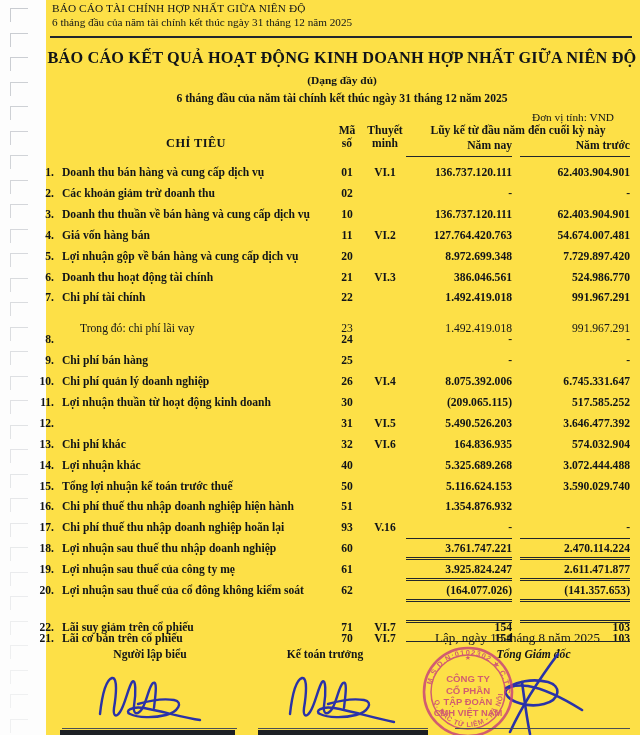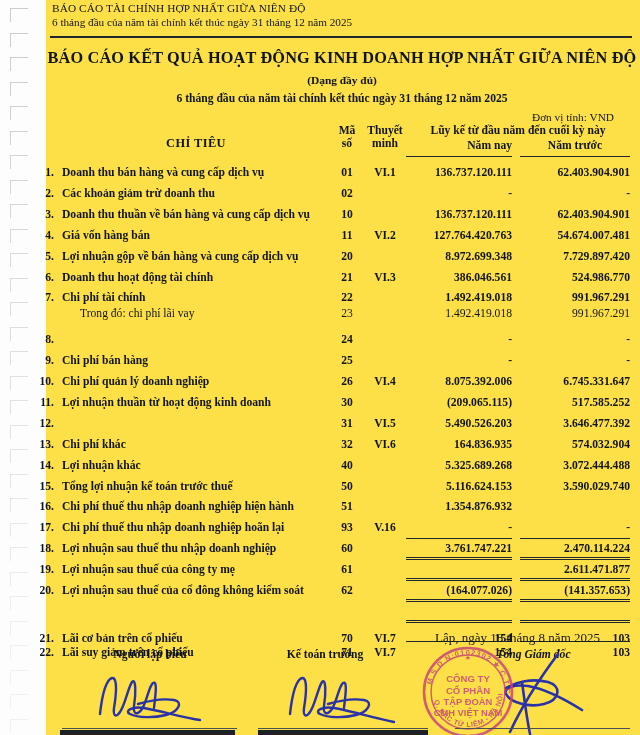--- a/index.html
+++ b/index.html
@@ -118,21 +118,21 @@
     text-align: center; top: 12px;
     font-weight: bold; font-size: 12.4px;
     letter-spacing: .4px;
   }
   #thead .ma-so   { position:absolute; left:332px; width:30px; text-align:center; top:0px; }
   #thead .thuyet  { position:absolute; left:364px; width:42px; text-align:center; top:0px; }
   #thead .spanhdr {
     position:absolute; left:406px; width:224px; text-align:center; top:0px;
   }
   #thead .nam-nay   { position:absolute; left:406px; width:106px; text-align:right; top:15px; }
-  #thead .nam-truoc { position:absolute; left:520px; width:110px; text-align:center; top:15px; }
+  #thead .nam-truoc { position:absolute; left:520px; width:110px; text-align:right; top:15px; }
   #thead .ul-cur  { position:absolute; left:406px; top:32px; width:106px; border-top:1.3px solid #21262c; }
   #thead .ul-prev { position:absolute; left:520px; top:32px; width:110px; border-top:1.3px solid #21262c; }
 
   .row {
     position: absolute;
     left: 0;
     width: 640px;
     height: 20px;
     font-size: 11.6px;
     line-height: 20px;
@@ -321,21 +321,21 @@
         <div class="col-prev">524.986.770</div>
       </div>
       <div class="row bold" style="top: 288.4px;">
         <div class="col-num">7.</div>
         <div class="col-name">Chi phí tài chính</div>
         <div class="col-code">22</div>
         <div class="col-note"></div>
         <div class="col-cur">1.492.419.018</div>
         <div class="col-prev">991.967.291</div>
       </div>
-      <div class="row bold sub" style="top: 304px;">
+      <div class="row bold sub" style="top: 319px;">
         <div class="col-num"></div>
         <div class="col-name">Trong đó: chi phí lãi vay</div>
         <div class="col-code">23</div>
         <div class="col-note"></div>
         <div class="col-cur">1.492.419.018</div>
         <div class="col-prev">991.967.291</div>
       </div>
       <div class="row bold" style="top: 330.2px;">
         <div class="col-num">8.</div>
         <div class="col-code">24</div>
@@ -423,20 +423,21 @@
       </div>
       <div class="rule-top-cur" style="top: 538.2px;"></div>
       <div class="rule-top-prev" style="top: 538.2px;"></div>
       <div class="rule-bot-cur" style="top: 557.2px;"></div>
       <div class="rule-bot-prev" style="top: 557.2px;"></div>
       <div class="row bold" style="top: 560.1px;">
         <div class="col-num">19.</div>
         <div class="col-name">Lợi nhuận sau thuế của công ty mẹ</div>
         <div class="col-code">61</div>
         <div class="col-note"></div>
+        <div class="col-cur">3.925.824.247</div>
         <div class="col-prev">2.611.471.877</div>
       </div>
       <div class="rule-top-cur" style="top: 559.1px;"></div>
       <div class="rule-top-prev" style="top: 559.1px;"></div>
       <div class="rule-bot-cur" style="top: 578.1px;"></div>
       <div class="rule-bot-prev" style="top: 578.1px;"></div>
       <div class="row bold" style="top: 581px;">
         <div class="col-num">20.</div>
         <div class="col-name">Lợi nhuận sau thuế của cổ đông không kiểm soát</div>
         <div class="col-code">62</div>
@@ -453,21 +454,21 @@
         <div class="col-name">Lãi cơ bản trên cổ phiếu</div>
         <div class="col-code">70</div>
         <div class="col-note">VI.7</div>
         <div class="col-cur">154</div>
         <div class="col-prev">103</div>
       </div>
       <div class="rule-top-cur" style="top: 600.9px;"></div>
       <div class="rule-top-prev" style="top: 600.9px;"></div>
       <div class="rule-bot-cur" style="top: 619.9px;"></div>
       <div class="rule-bot-prev" style="top: 619.9px;"></div>
-      <div class="row bold" style="top: 643px; text-decoration: underline;">
+      <div class="row bold" style="top: 618px; text-decoration: underline;">
         <div class="col-num">22.</div>
         <div class="col-name">Lãi suy giảm trên cổ phiếu</div>
         <div class="col-code">71</div>
         <div class="col-note">VI.7</div>
         <div class="col-cur">154</div>
         <div class="col-prev">103</div>
       </div>
       <div class="rule-top-cur" style="top: 621.8px;"></div>
       <div class="rule-top-prev" style="top: 621.8px;"></div>
       <div class="rule-bot-cur" style="top: 640.8px;"></div>

